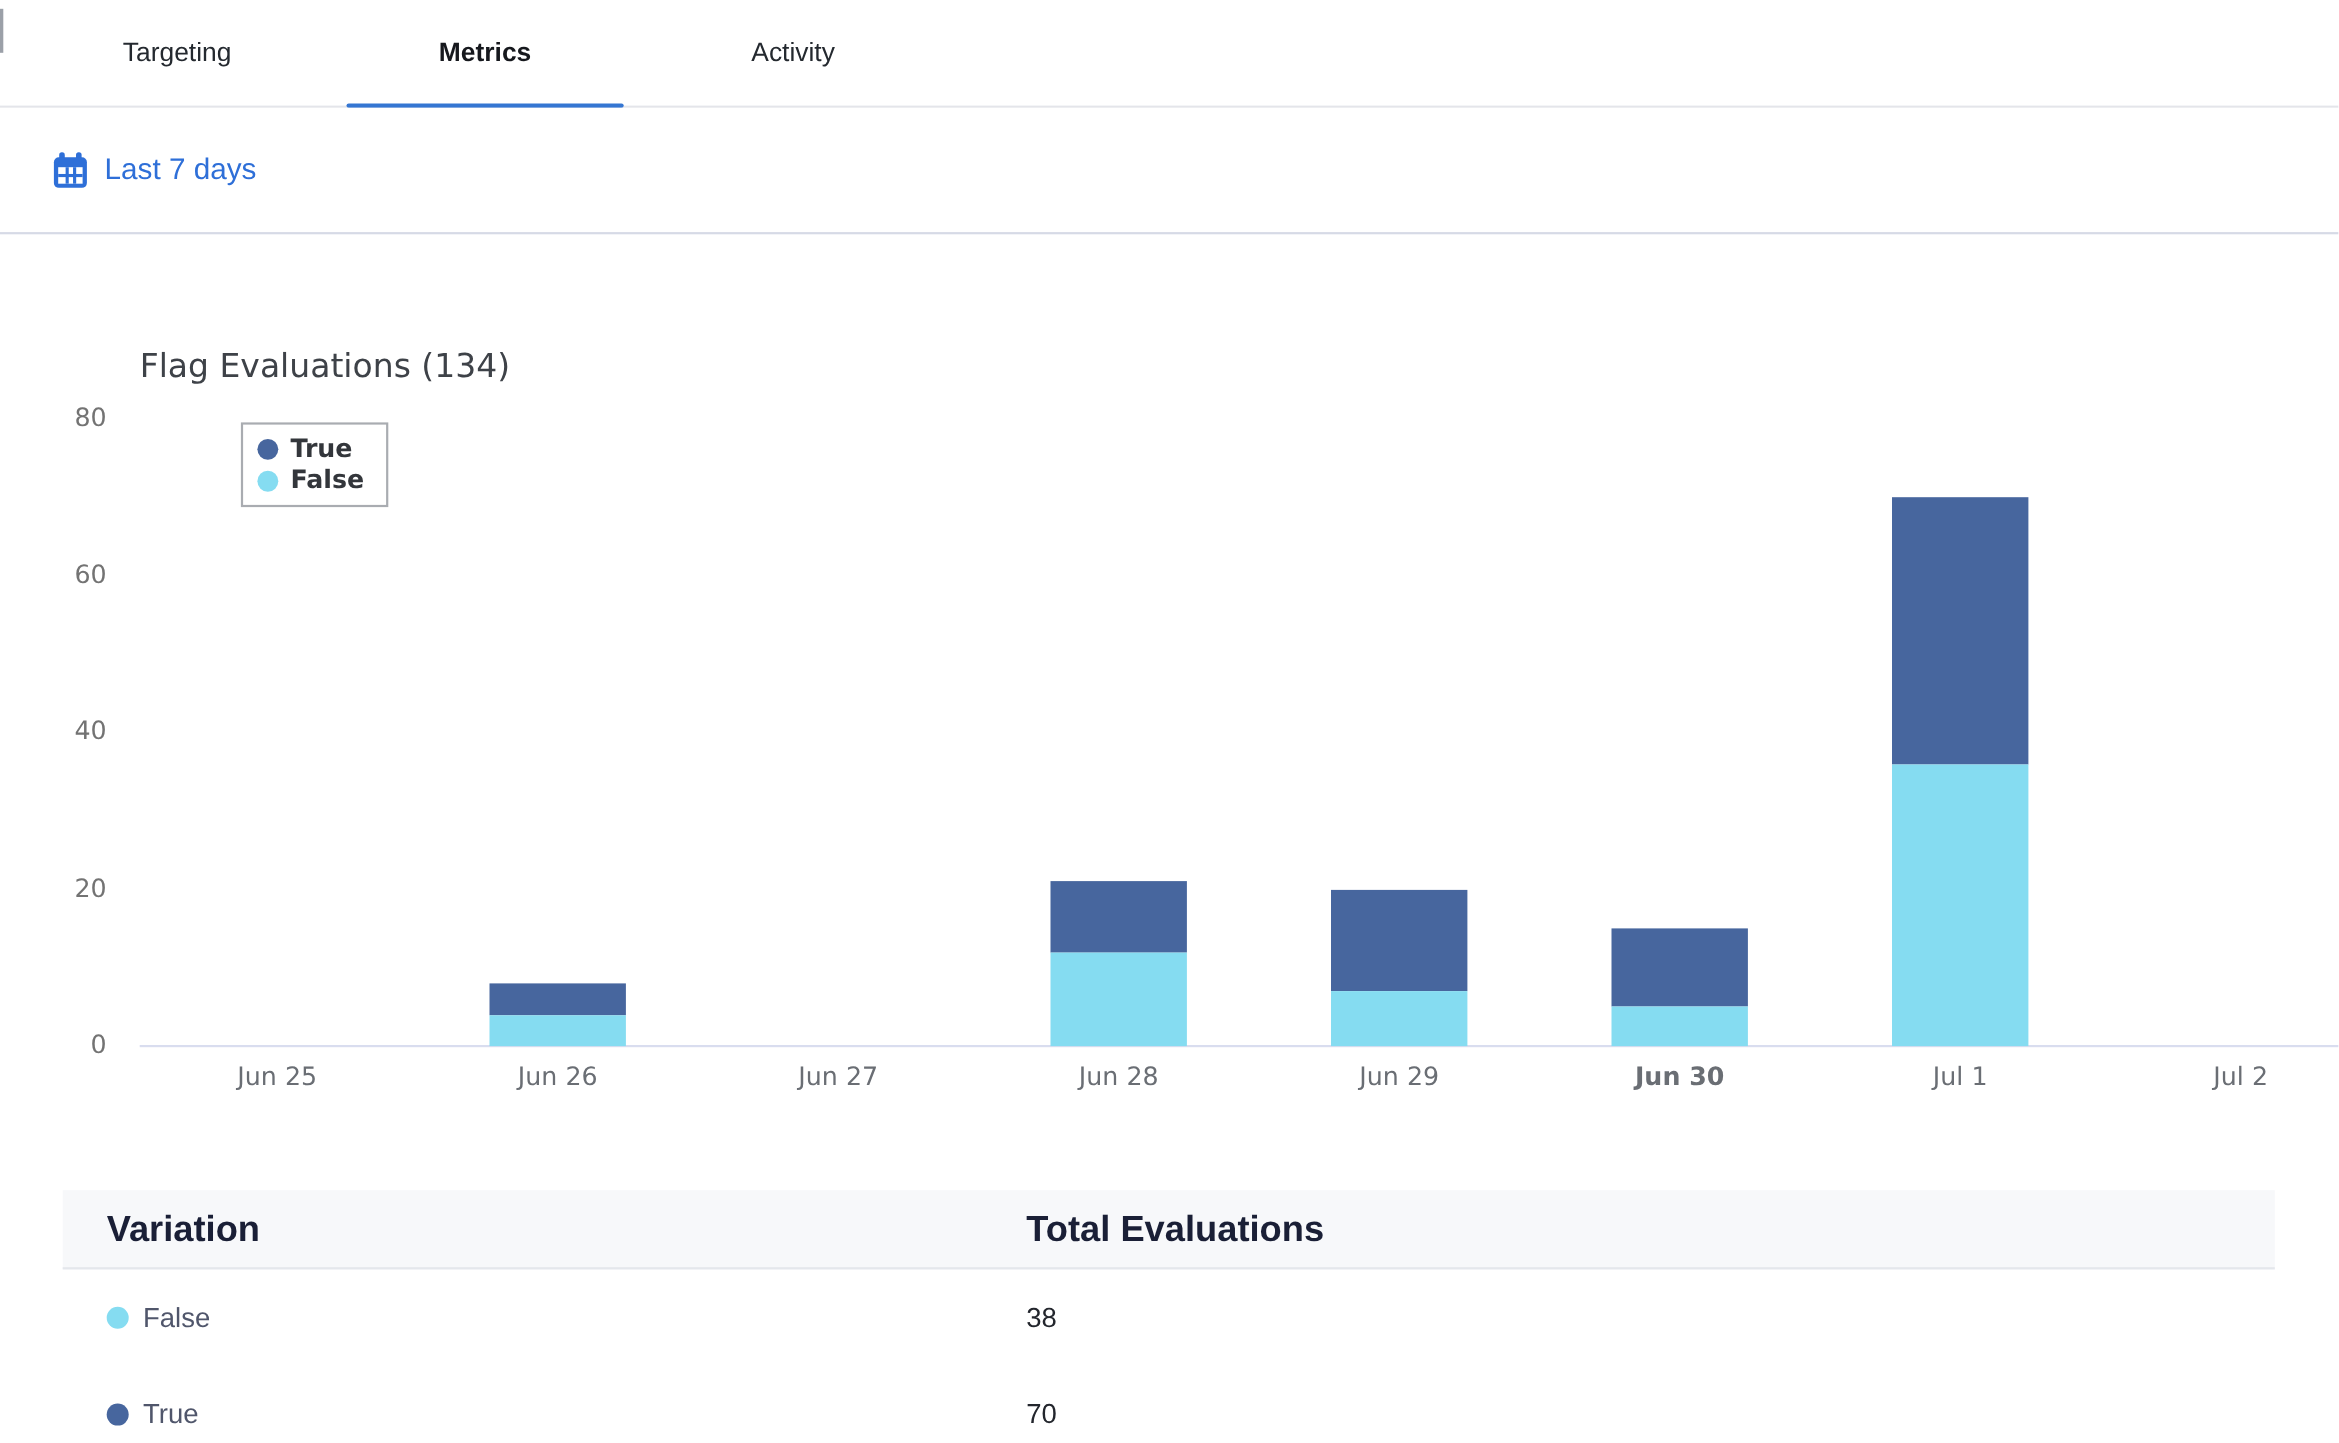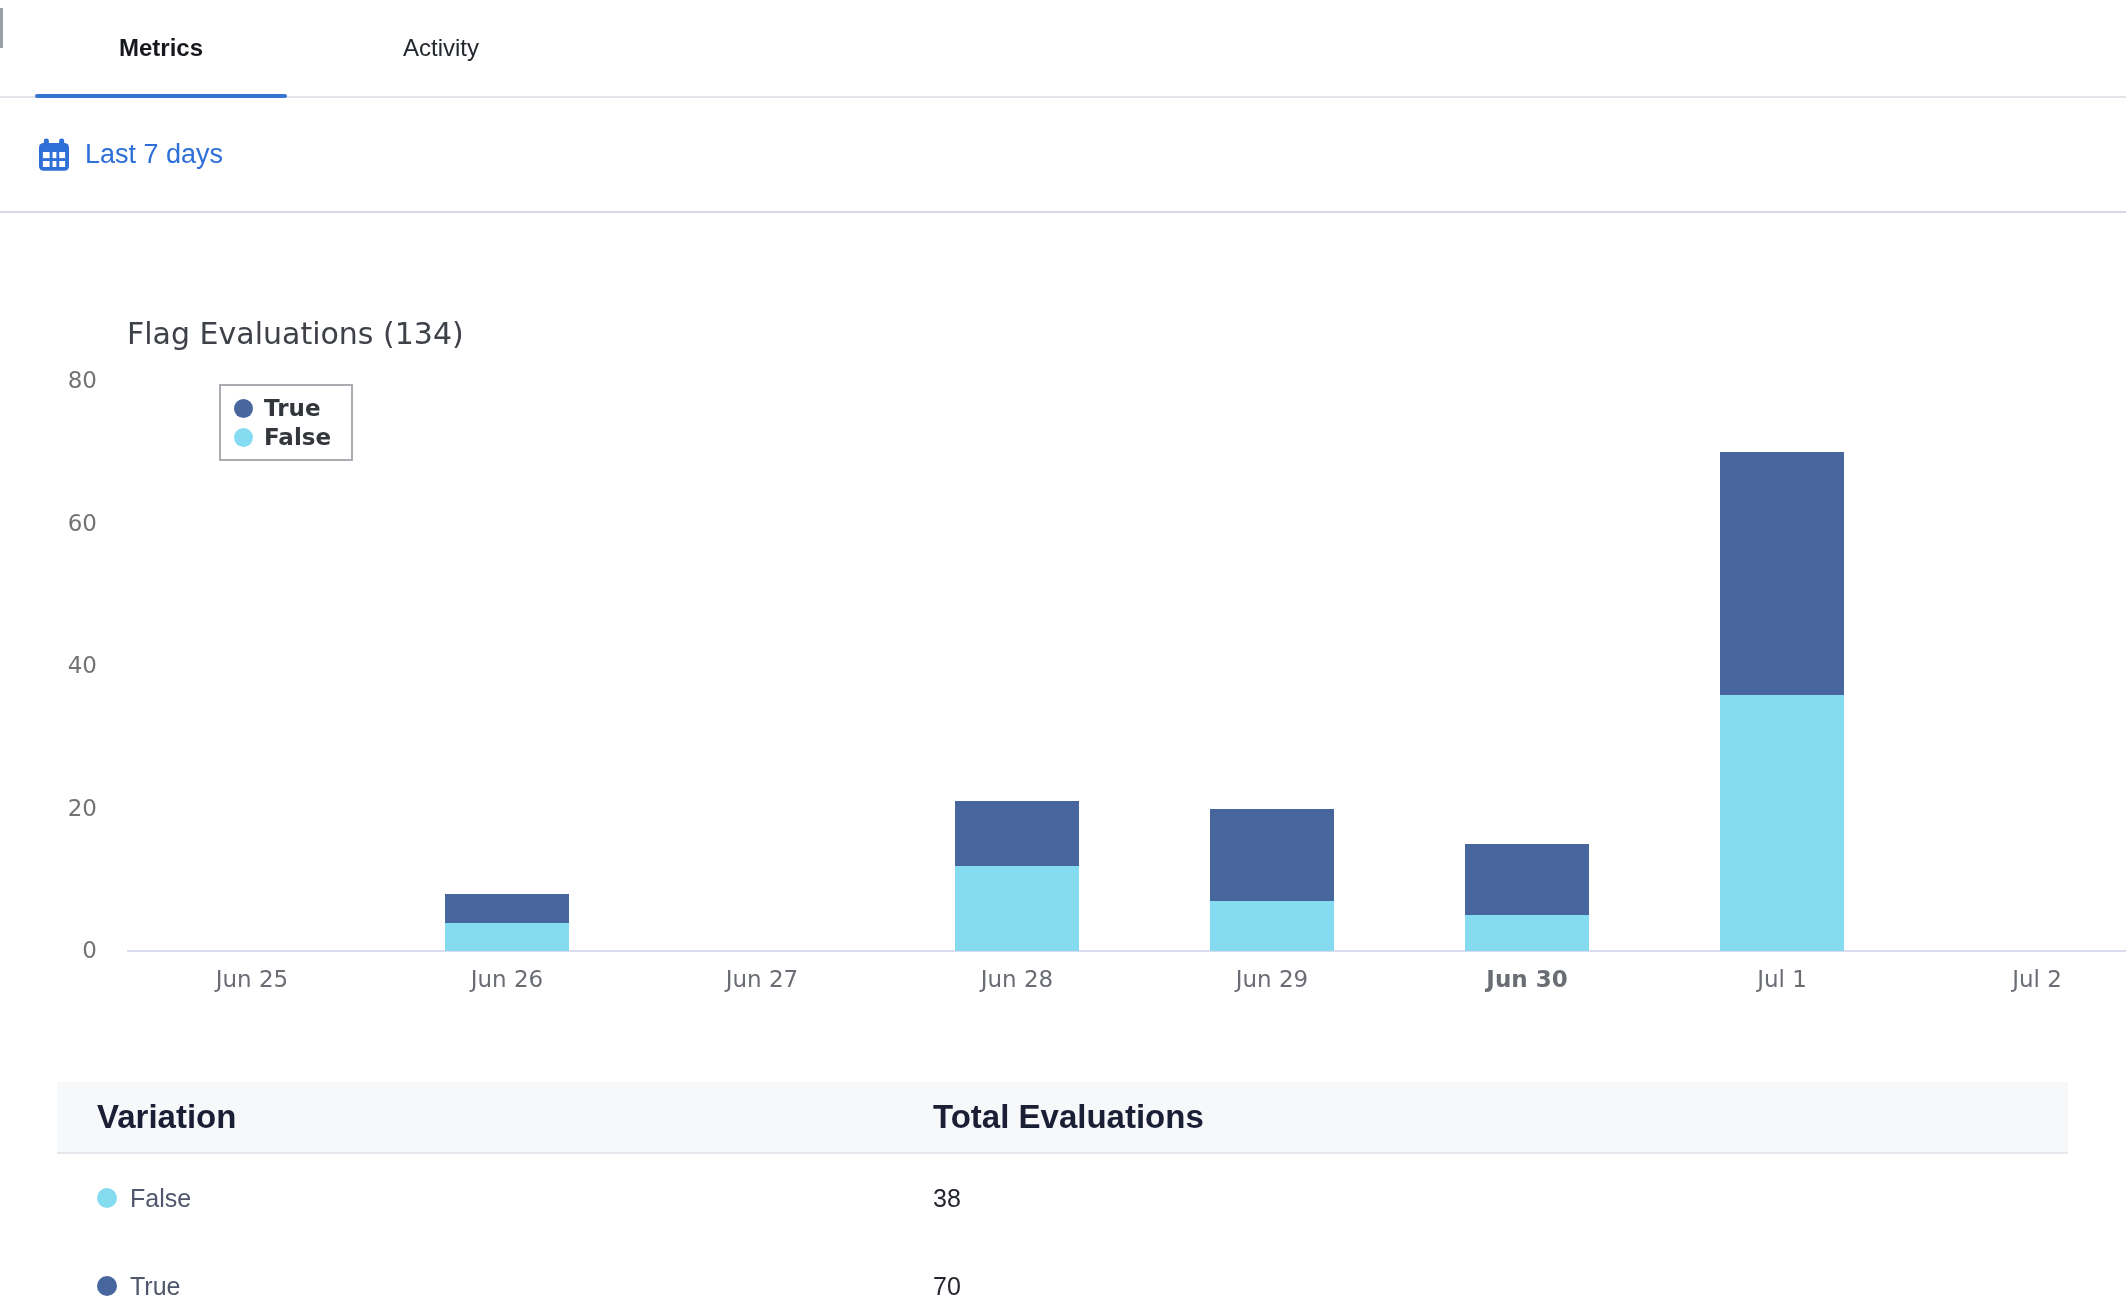--- a/index.html
+++ b/index.html
@@ -13,21 +13,21 @@
   .edge-artifact{position:absolute;left:0;top:8px;width:3px;height:40px;background:#9BA0A8;}
   .tabs{position:absolute;left:35px;top:0;height:96px;display:flex;gap:28px;}
   .tab{width:252px;height:96px;display:flex;align-items:center;justify-content:center;
     font-size:24px;color:#24292F;cursor:pointer;position:relative;}
   .tab.active{font-weight:700;color:#16181D;}
   .tab .underline{position:absolute;left:0;right:0;bottom:-2px;height:4px;
     background:#3576D2;border-radius:2px;}
   
   .filterbar{position:absolute;left:0;top:98px;width:2126px;height:115px;
     border-bottom:2px solid #D6DAE6;box-sizing:border-box;display:flex;align-items:center;
-    padding-left:36px;background:#fff;}
+    padding-left:46px;background:#fff;}
   .daterange{display:flex;align-items:center;gap:13px;border:none;background:none;
     color:#2E6FD8;font-size:27px;font-family:"Liberation Sans",sans-serif;cursor:pointer;padding:0;}
   .cal-icon{width:36px;height:36px;display:inline-flex;}
   
   .chart-title{position:absolute;left:127px;top:316px;width:1999px;
     font-family:"DejaVu Sans",sans-serif;font-size:30px;color:#3E4248;}
   .legend{position:absolute;left:219px;top:384px;background:#fff;border:2px solid #A9ACB1;
     padding:9px 20px 9px 13px;display:flex;flex-direction:column;gap:3px;box-sizing:border-box;}
   .legend-row{display:flex;align-items:center;gap:11px;font-family:"DejaVu Sans",sans-serif;
     font-weight:700;font-size:23px;color:#33363B;cursor:pointer;}
@@ -50,20 +50,23 @@
   .rowvalue{color:#23262D;}
 </style>
 </head>
 <body>
 
 <div>
 
   <div class="tabbar">
     <div class="edge-artifact"></div>
     <div class="tabs" id="tabs">
+        <div class="tab">
+          <div>Targeting</div>
+        </div>
         <div class="tab active">
           <div>Metrics</div>
           <div class="underline"></div>
         </div>
         <div class="tab">
           <div>Activity</div>
         </div>
       </div>
   </div>
 

